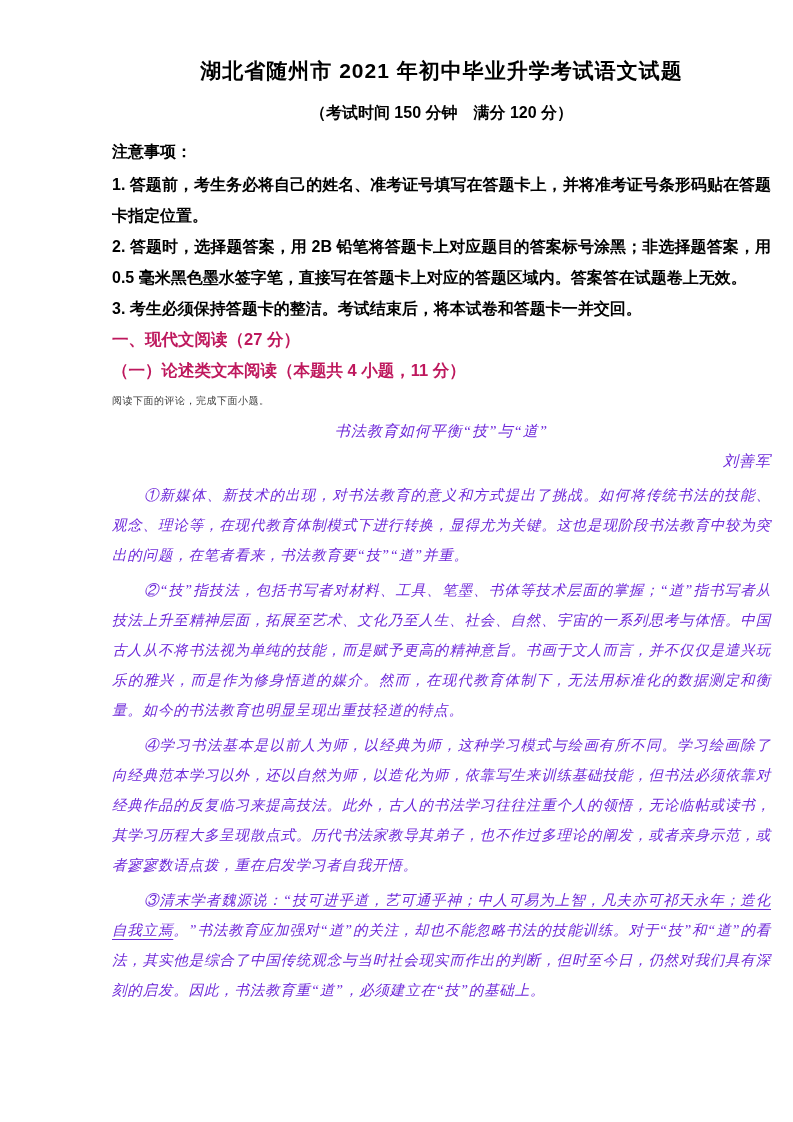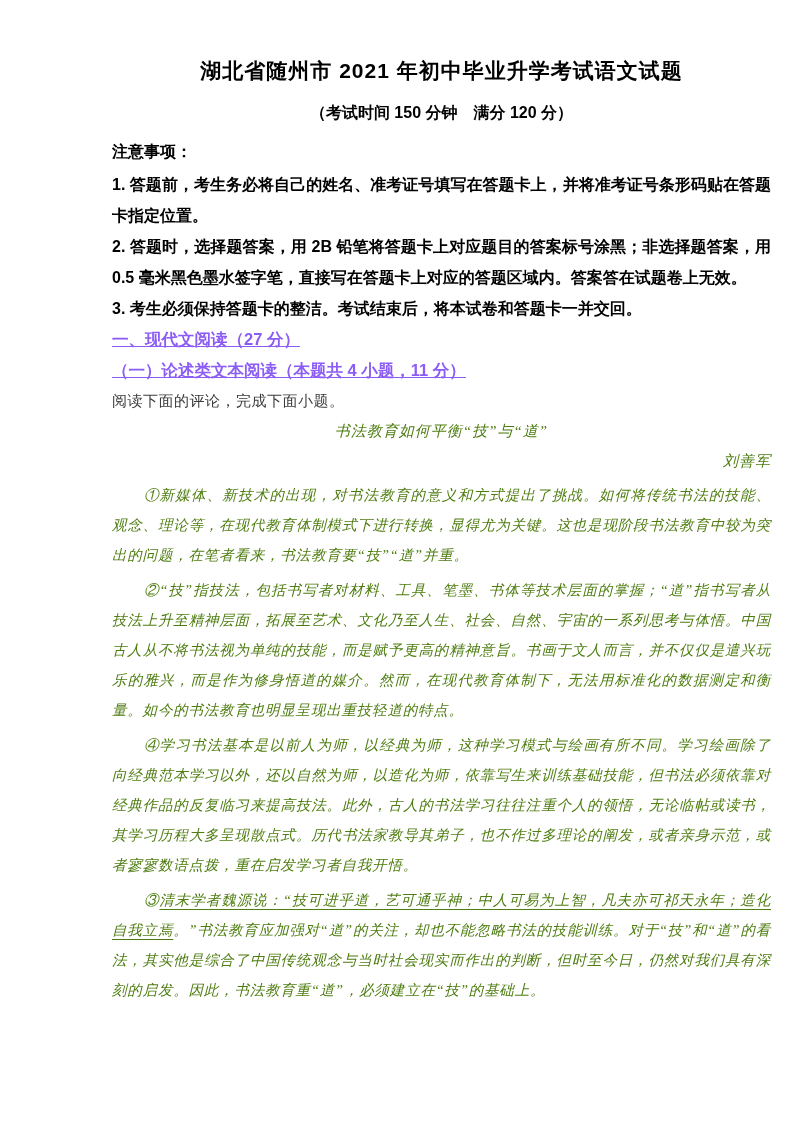--- a/index.html
+++ b/index.html
@@ -40,34 +40,33 @@
   }
   .notice-item {
     font-size: 16px;
     line-height: 31px;
     text-align: justify;
     color: #000;
   }
   .sec-heading {
     font-size: 16.5px;
     line-height: 31px;
-    color: #8b5cf6;
-    text-decoration: underline;
+    color: #be185d;
   }
   .instruction {
     font-family: "Liberation Serif", serif;
-    font-size: 15px;
+    font-size: 10px;
     line-height: 30px;
     color: #3a3a3a;
     letter-spacing: 0.5px;
   }
   .kai {
     font-family: "Liberation Serif", serif;
     font-style: italic;
-    color: #4d7c0f;
+    color: #6d28d9;
   }
   .essay-title {
     text-align: center;
     font-size: 15px;
     line-height: 30px;
     letter-spacing: 1px;
   }
   .essay-author {
     text-align: right;
     font-size: 15px;

